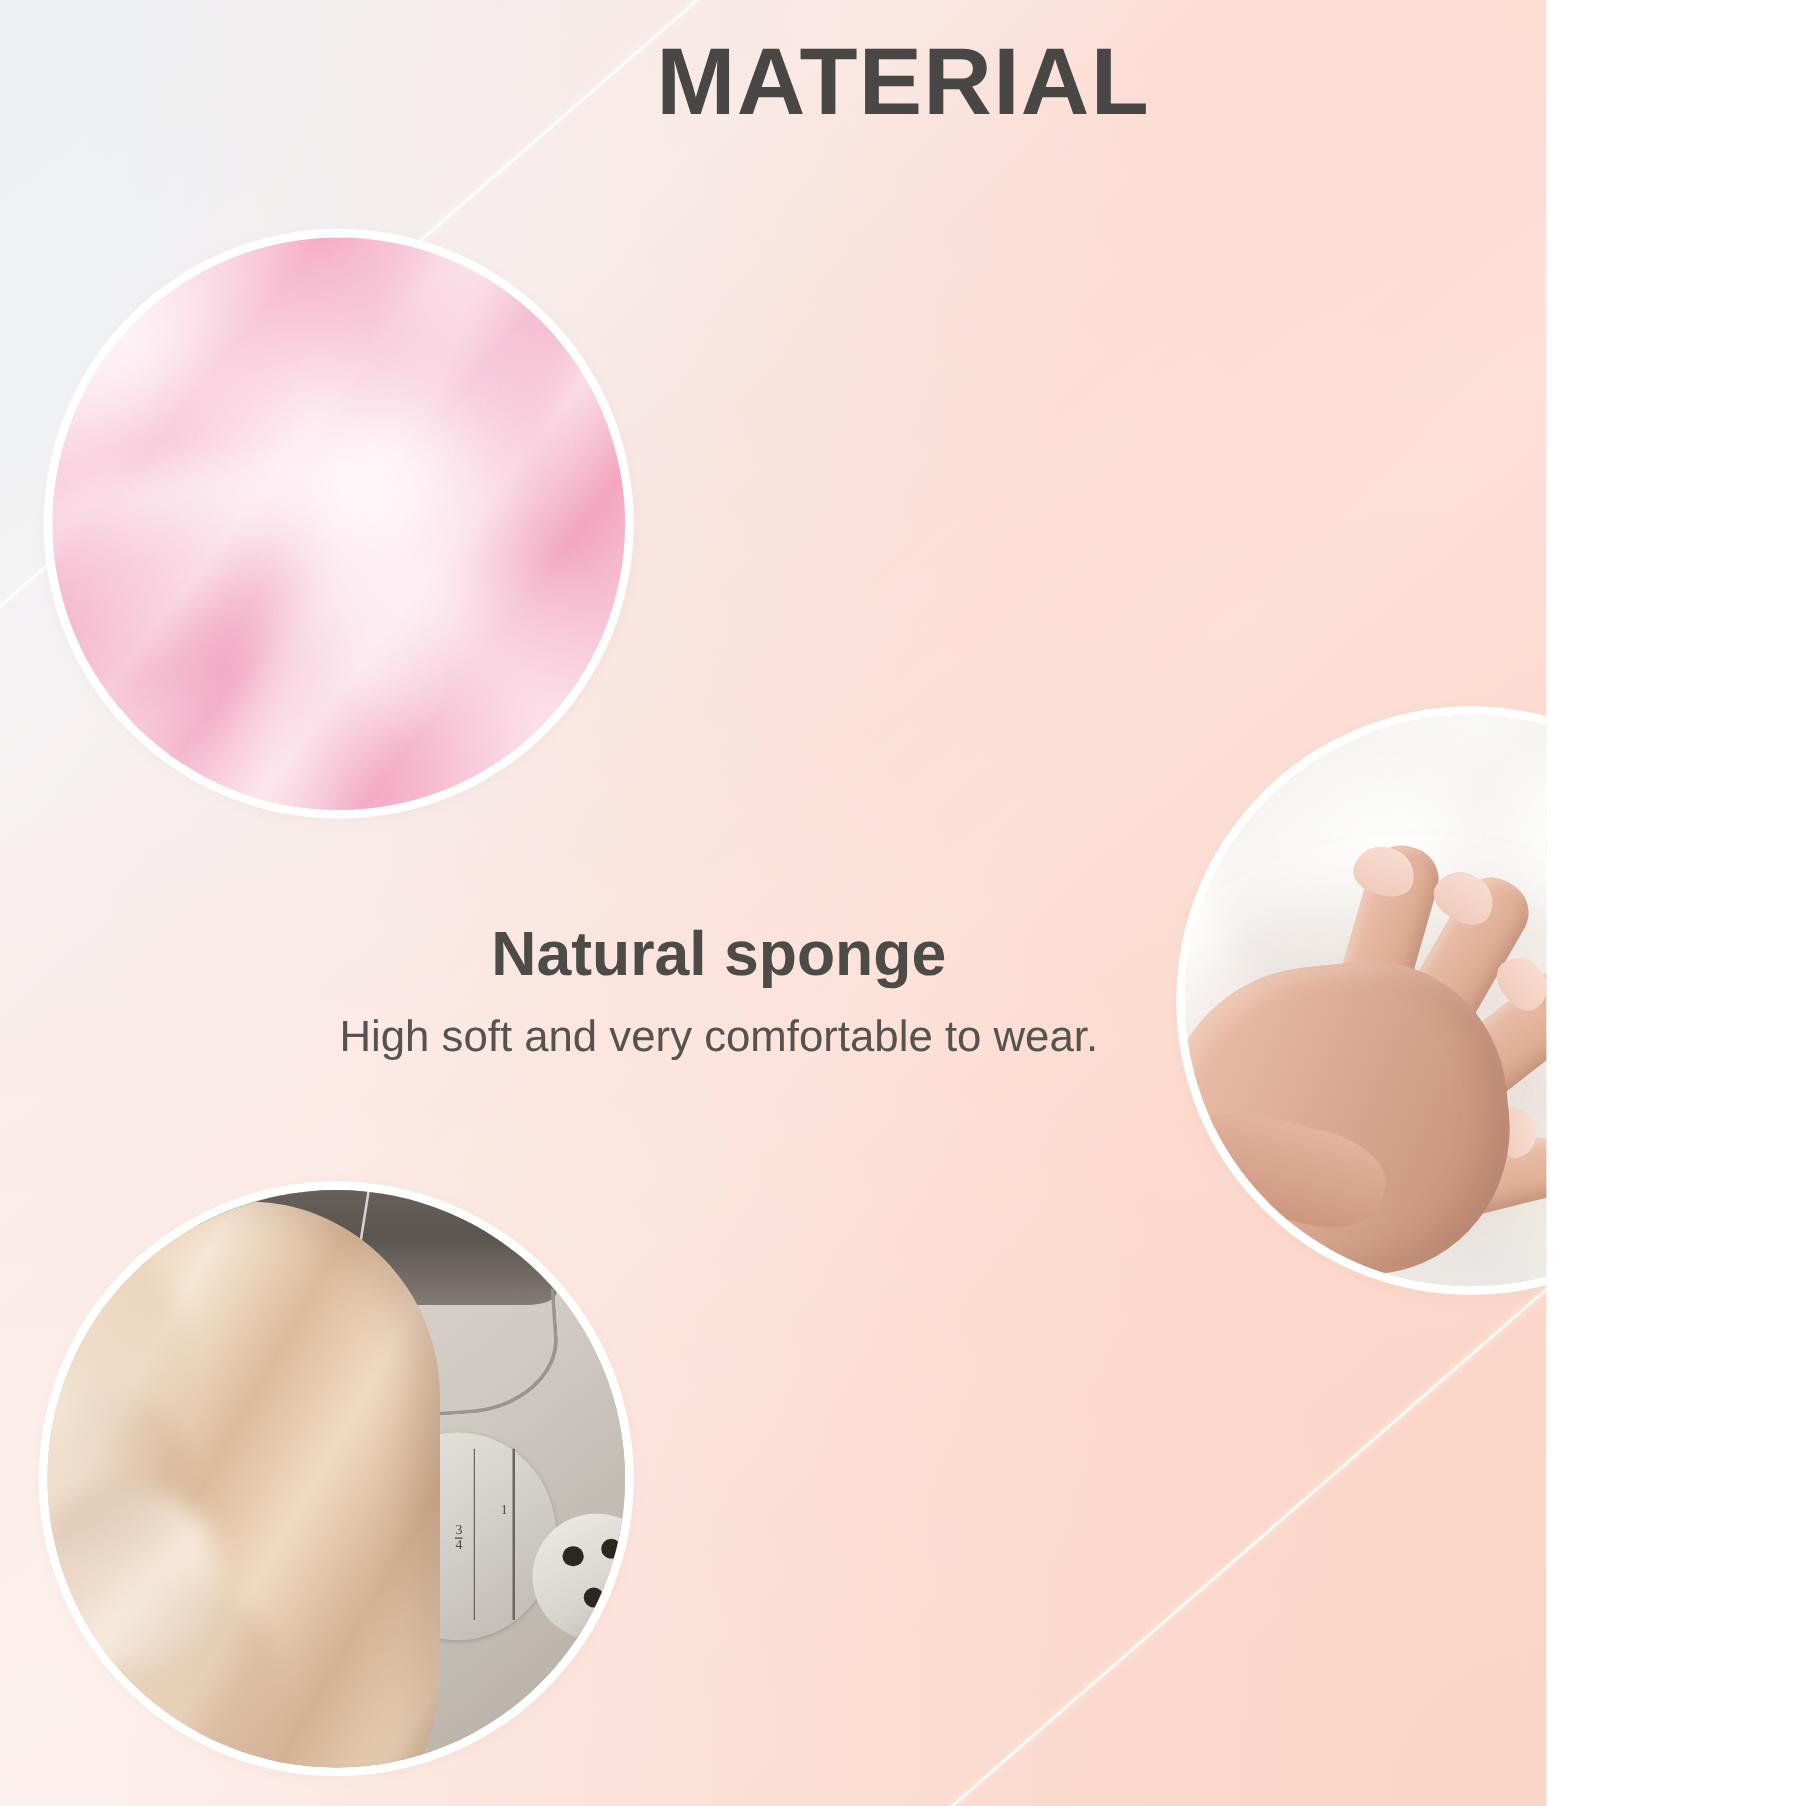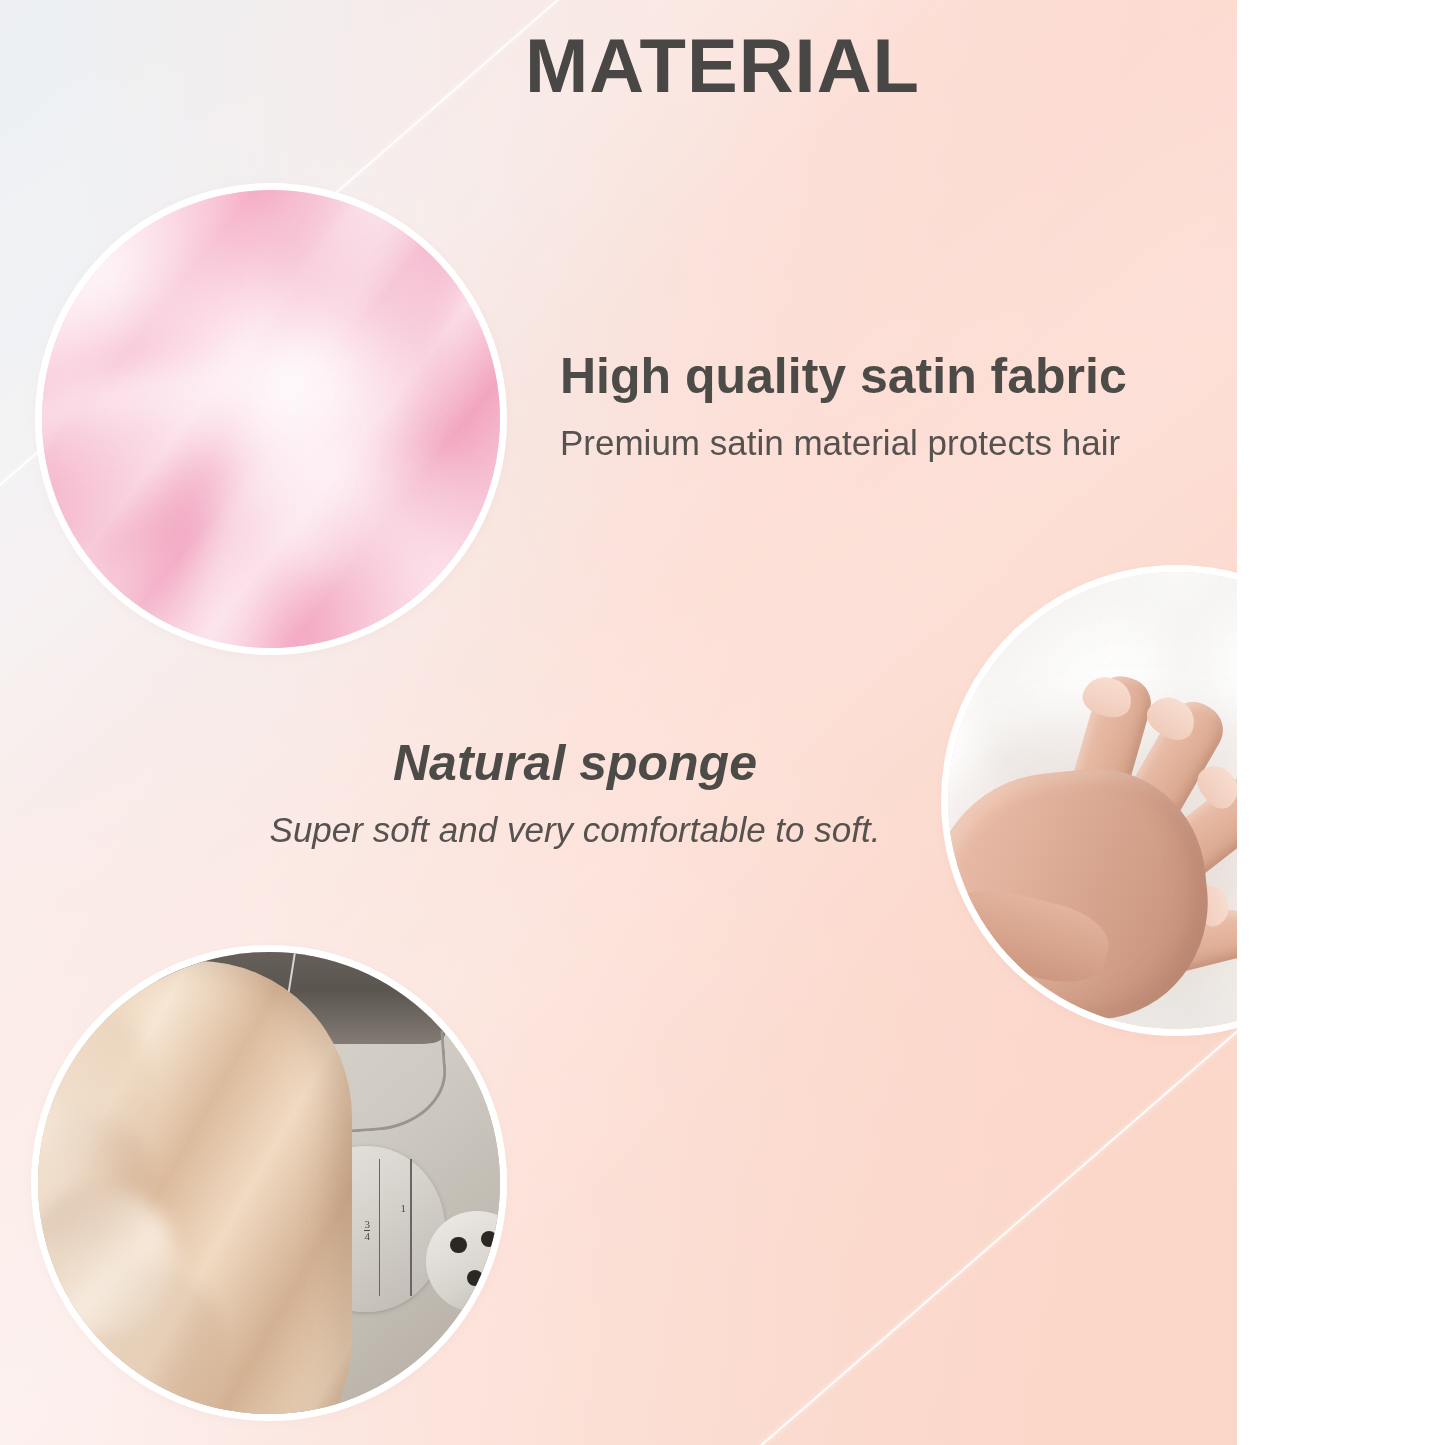--- a/index.html
+++ b/index.html
@@ -441,21 +441,21 @@
   .feature-sub {
     font-size: 35px;
     font-weight: 400;
     color: #55524f;
     line-height: 1.2;
     margin-top: 18px;
     white-space: nowrap;
   }
 
   #text-satin   { left: 560px; top: 348px; text-align: left; }
-  #text-sponge  { left: 0;     top: 735px; width: 1150px; text-align: center; font-style: italic; }
+  #text-sponge  { left: 0;     top: 735px; width: 1150px; text-align: center; }
   #text-tailor  { left: 0;     top: 1112px; width: 1070px; text-align: center; }
 </style>
 </head>
 <body>
 
 <div id="poster">
 
   <div class="wash wash-tl"></div>
   <div class="wash wash-tr"></div>
   <div class="wash wash-bl"></div>
@@ -473,24 +473,20 @@
     <div class="art satin-base">
       <div class="satin-fold sf1"></div>
       <div class="satin-fold sf4"></div>
       <div class="satin-fold sf3"></div>
       <div class="satin-fold sf2"></div>
       <div class="satin-fold sf5"></div>
       <div class="satin-fold sf6"></div>
     </div>
   </div>
 
-  <div class="feature-text" id="text-satin">
-    <div class="feature-title">High quality satin fabric</div>
-    <div class="feature-sub">Premium satin material protects hair</div>
-  </div>
 
   <div class="feature-photo" id="photo-sponge">
     <div class="art sponge-base">
       <div class="sponge-dimple spd1"></div>
       <div class="sponge-dimple spd2"></div>
       <div class="sponge-dimple spd3"></div>
       <div class="press-shadow"></div>
       <div class="hand">
         <div class="finger fg-index"></div>
         <div class="finger fg-middle"></div>
@@ -501,21 +497,21 @@
         <div class="nail nl-ring"></div>
         <div class="nail nl-pinky"></div>
         <div class="palm"></div>
         <div class="thumb"></div>
       </div>
     </div>
   </div>
 
   <div class="feature-text" id="text-sponge">
     <div class="feature-title">Natural sponge</div>
-    <div class="feature-sub">Super soft and very comfortable to soft.</div>
+    <div class="feature-sub">High soft and very comfortable to wear.</div>
   </div>
 
   <div class="feature-photo" id="photo-sewing">
     <div class="art sew-base">
       <div class="sew-bed"></div>
       <div class="sew-headtop"></div>
       <div class="sew-head"></div>
       <div class="sew-lever"></div>
       <div class="sew-thread"></div>
 

